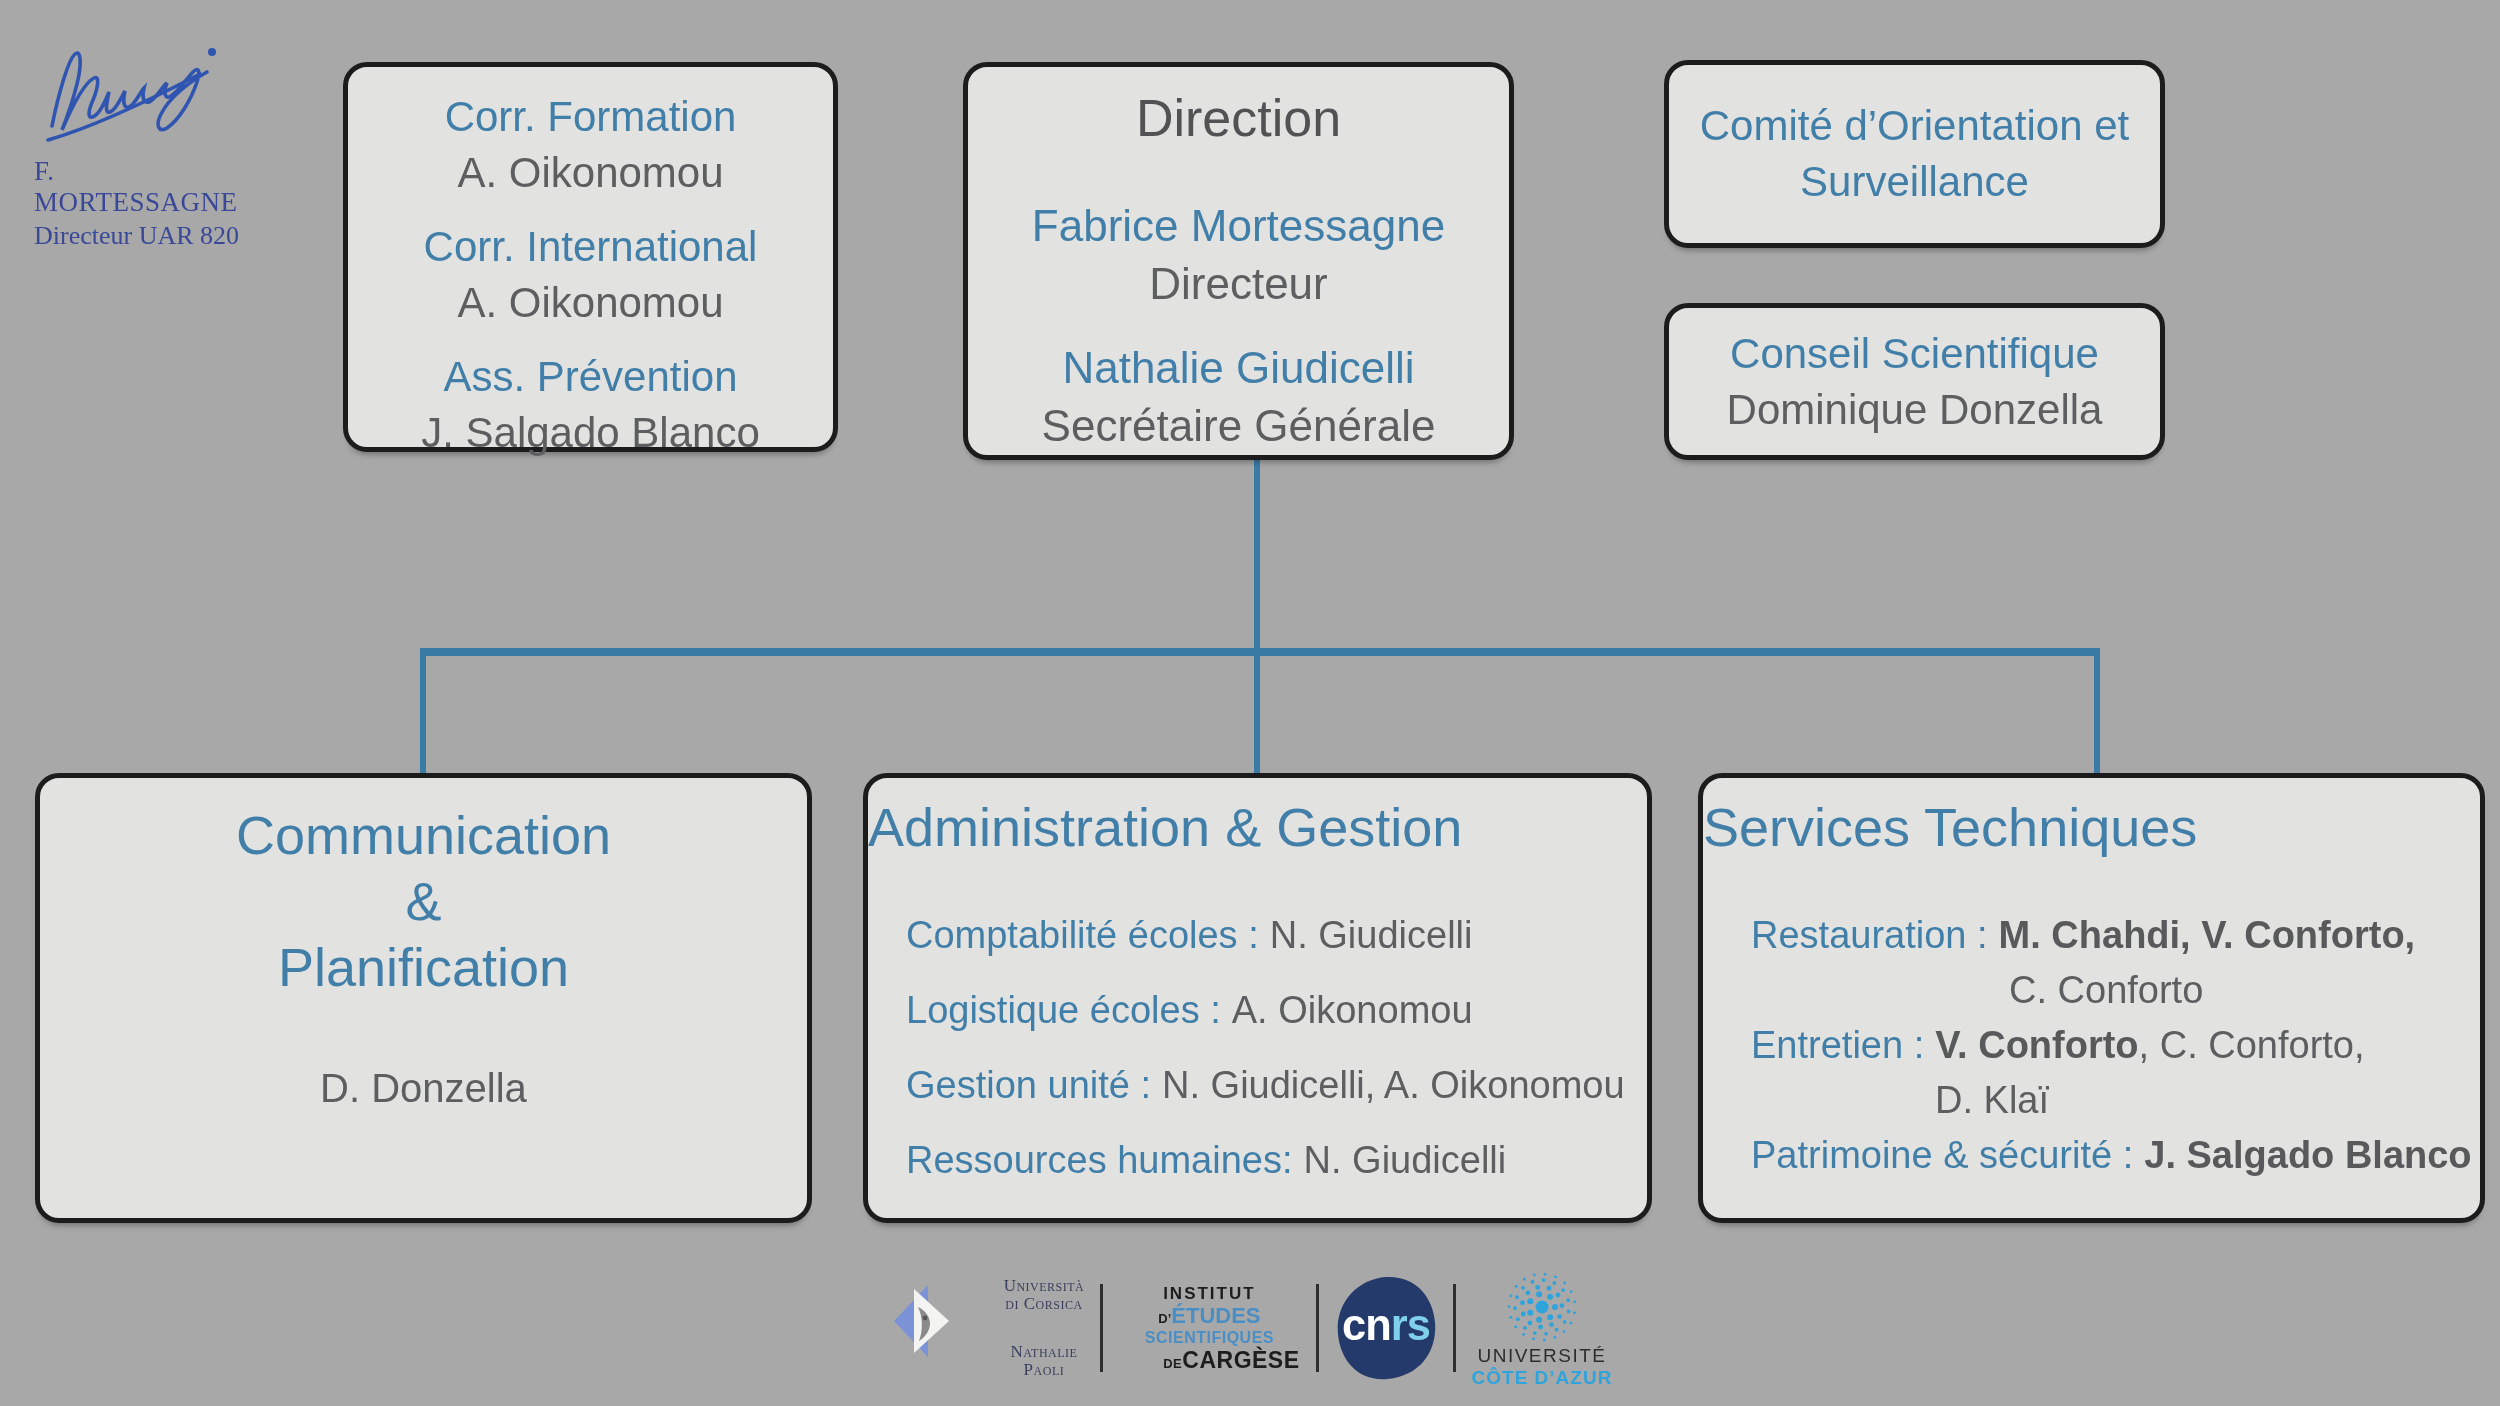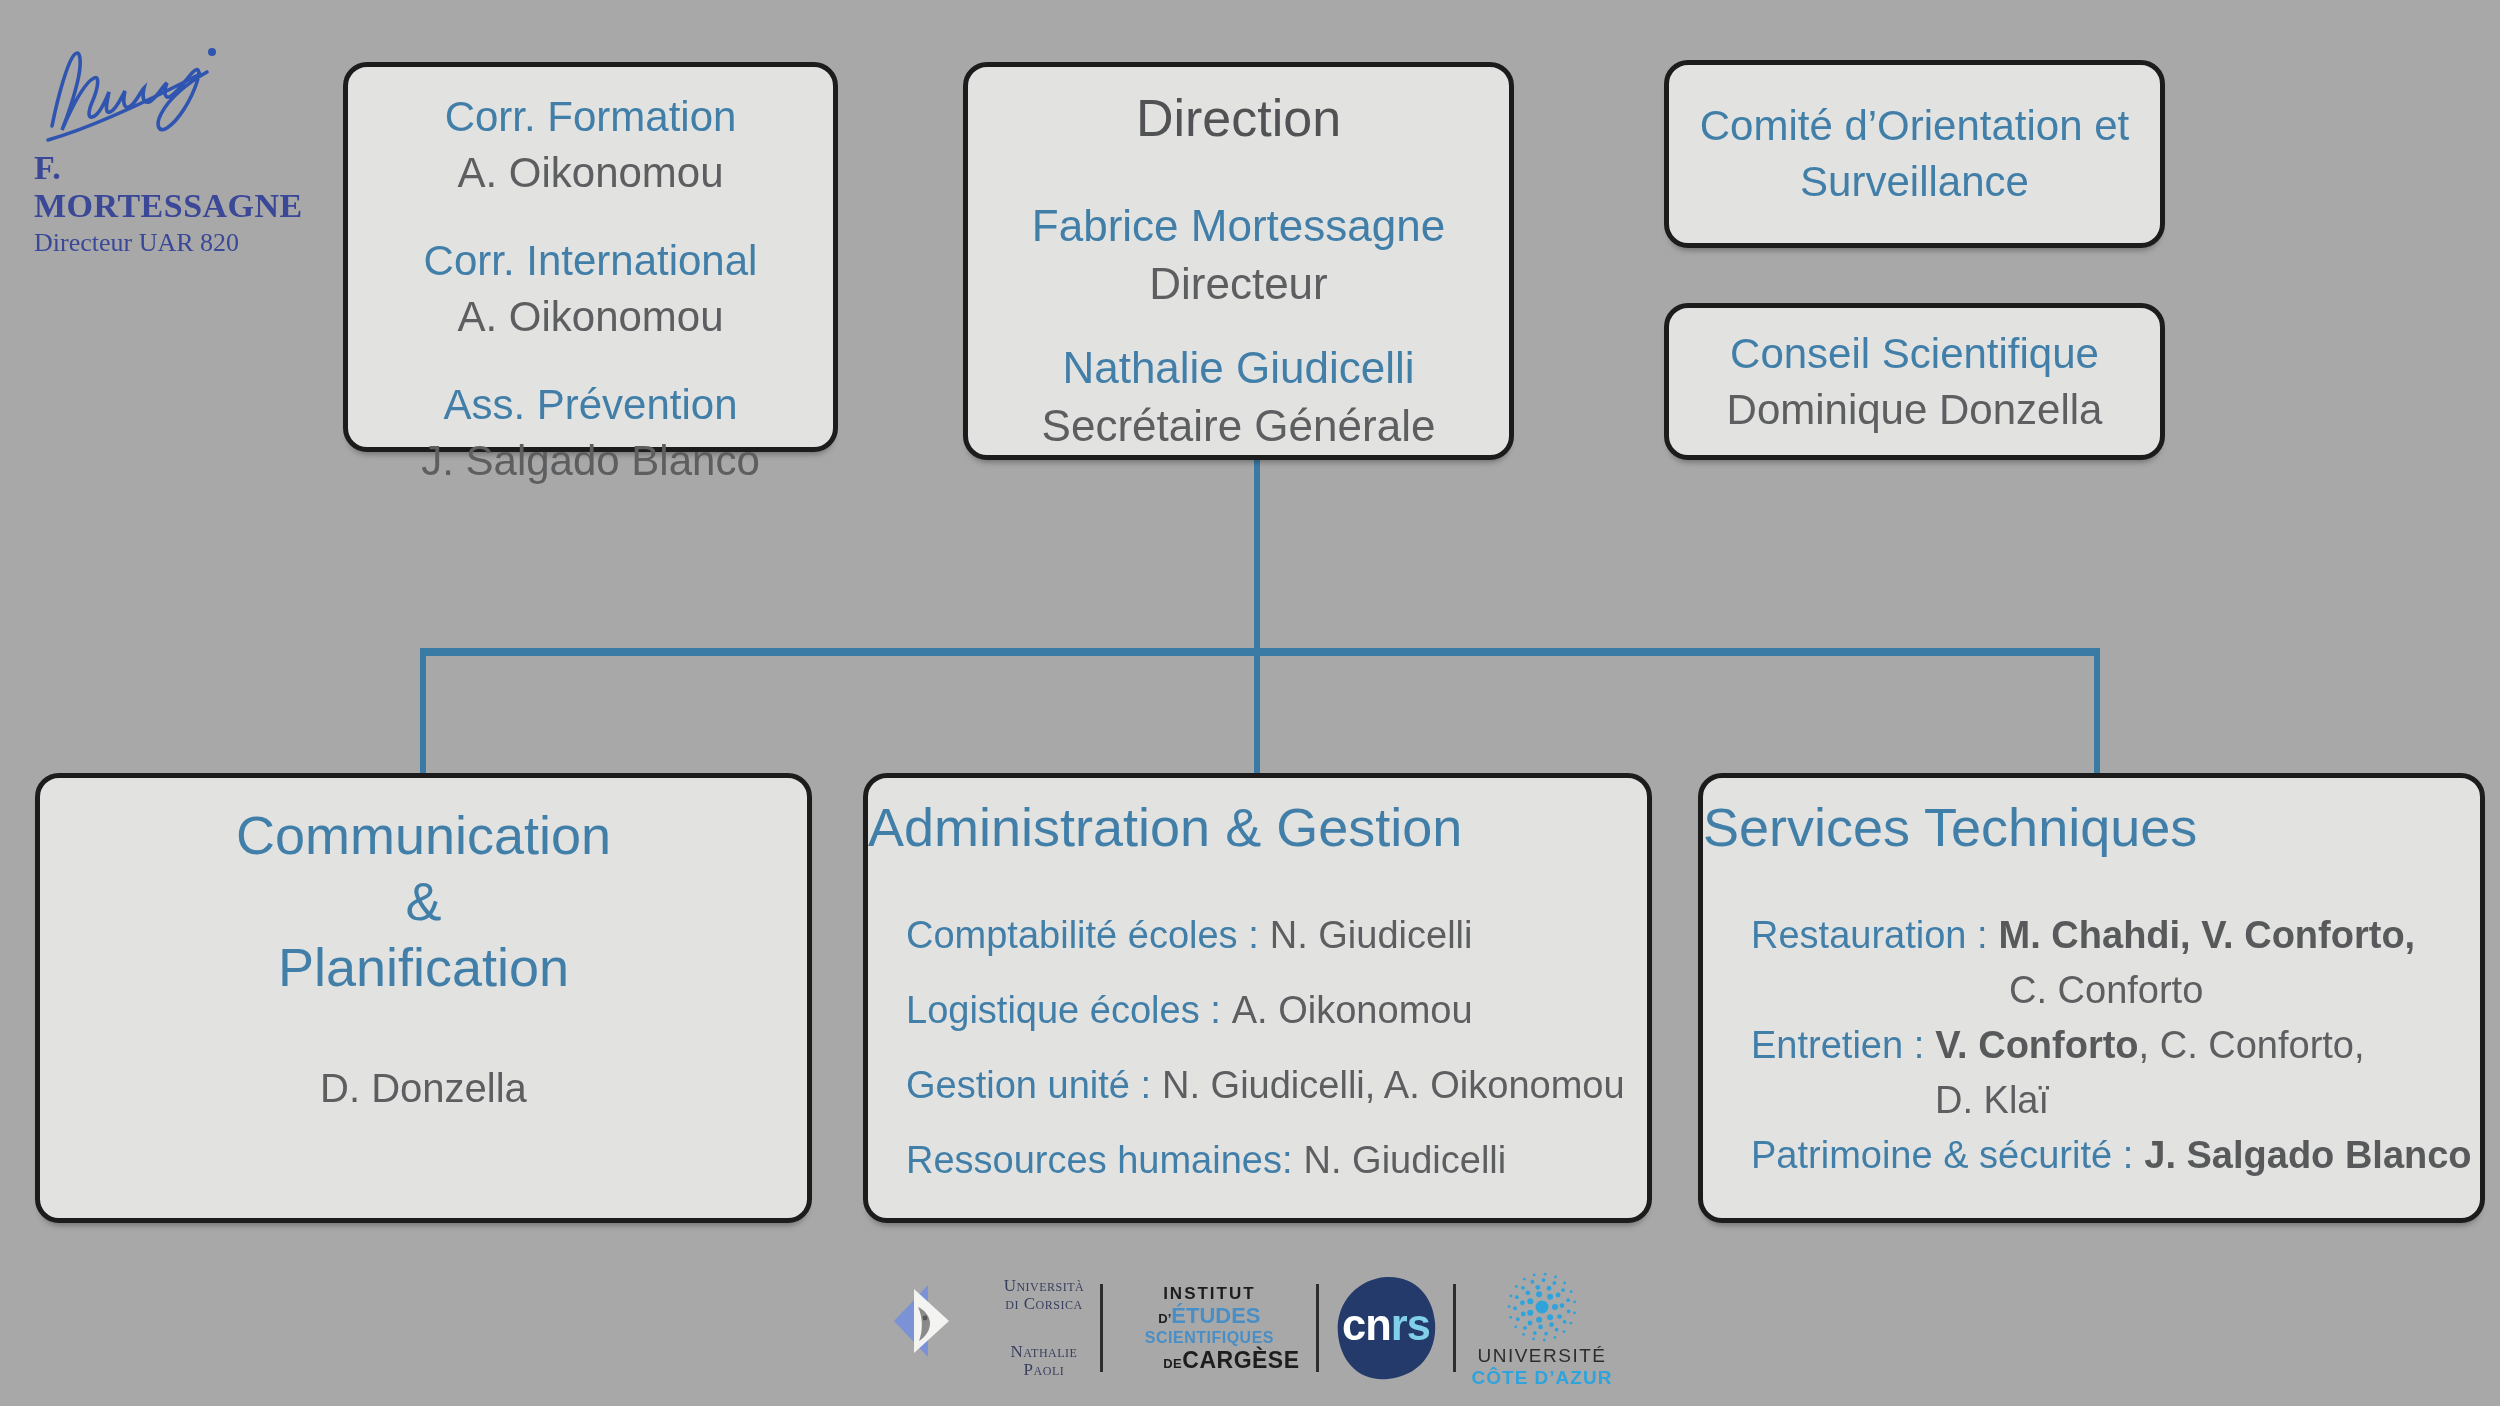--- a/index.html
+++ b/index.html
@@ -28,21 +28,21 @@
 
   .blue{color:var(--accent_blue,#417fa9);}
   .gray{color:var(--text_gray,#5d5e60);}
   .darkgray{color:#515254;}
   .t42{font-size:42px;line-height:56px;}
   .t44{font-size:44px;line-height:58px;}
   .t38{font-size:38px;}
   .title52{font-size:52px;line-height:62px;}
   .title54{font-size:54px;line-height:66px;}
   .pair{display:flex;flex-direction:column;align-items:center;}
-  .pair+.pair{margin-top:32px;}
+  .pair+.pair{margin-top:18px;}
   .dir-title{margin-bottom:48px;}
   .dir-pair+.dir-pair{margin-top:26px;}
   .ctr{text-align:center;}
 
   .comm-name{margin-top:66px;font-size:40px;}
 
   .panel-title{text-align:left;}
   .list{display:flex;flex-direction:column;}
   .admin-list{margin-top:38px;}
   .admin-list .row{line-height:75px;padding-left:38px;white-space:nowrap;}
@@ -58,21 +58,21 @@
   .c-stub{left:1254px;top:458px;width:6px;height:194px;}
   .c-h{left:420px;top:648px;width:1680px;height:8px;}
   .c-left{left:420px;top:656px;width:6px;height:118px;}
   .c-mid{left:1254px;top:656px;width:6px;height:118px;}
   .c-right{left:2094px;top:656px;width:6px;height:118px;}
 
   
   .sig{position:absolute;left:34px;top:40px;width:230px;color:var(--signature_text,#3a4897);
        font-family:"Liberation Serif",serif;}
   .sig svg{display:block;}
-  .sig-name{font-size:34px;letter-spacing:.5px;margin-top:5px;font-weight:bold;}
+  .sig-name{font-size:27px;letter-spacing:.5px;margin-top:12px;}
   .sig-role{font-size:26px;margin-top:3px;}
 
   
   .footer{position:absolute;left:952px;top:1258px;width:600px;height:140px;
           display:flex;align-items:center;justify-content:center;}
   .lg-divider{width:3px;height:88px;background:#2e2e2e;margin:0 16px;flex:0 0 auto;}
   .corsica{display:flex;align-items:flex-start;gap:48px;}
   .cors-text{margin-left:6px;font-family:"Liberation Serif",serif;color:#39405e;
              font-variant:small-caps;text-align:center;}
   .cors-l{font-size:17px;line-height:18px;letter-spacing:.5px;}

